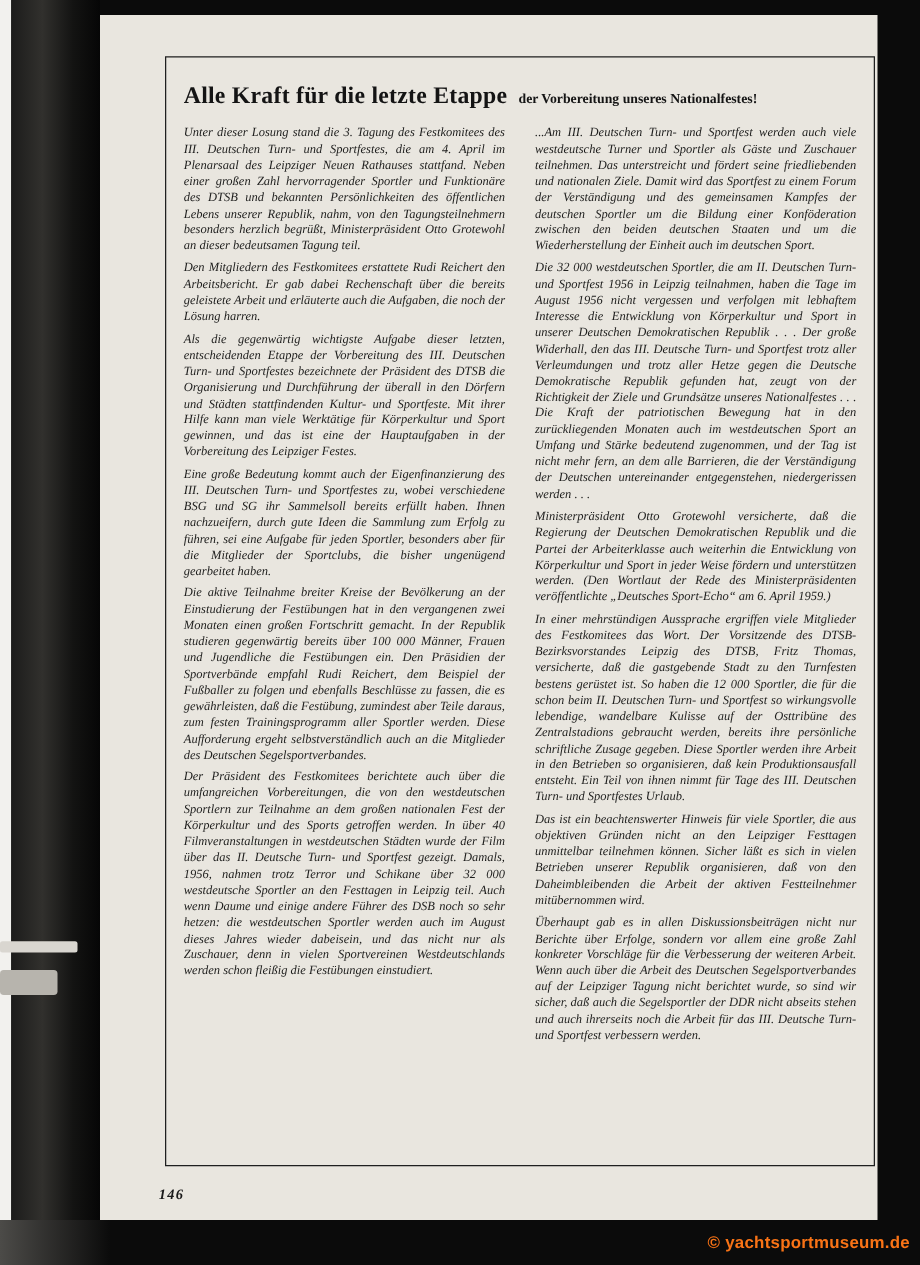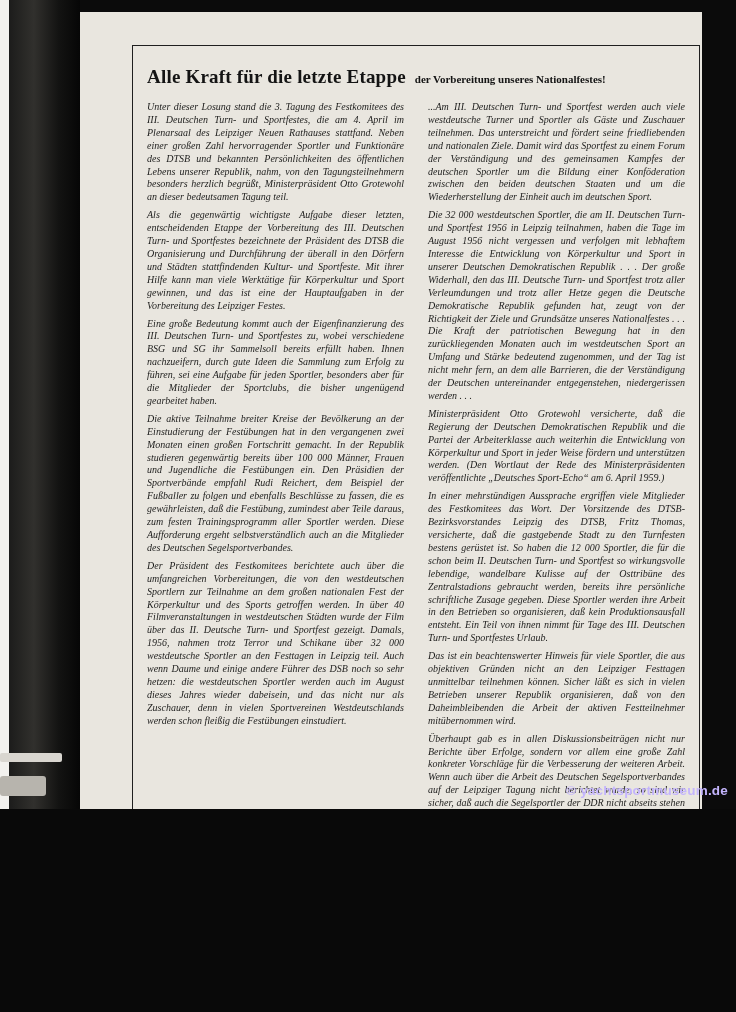--- a/index.html
+++ b/index.html
@@ -1,18 +1,18 @@
 <!DOCTYPE html>
 <html lang="de"><head>
 <meta charset="utf-8">
 <style>
   * { margin:0; padding:0; box-sizing:border-box; }
   html,body { background:#090909; }
   body { font-family:"Liberation Serif", serif; }
-  .canvas { position:relative; width:736px; height:809px; background:#0b0b0b; overflow:hidden; margin:0 auto; }
+  .canvas { position:relative; width:736px; height:1012px; background:#0b0b0b; overflow:hidden; margin:0 auto; }
   .edge-sliver { position:absolute; left:0; top:0; width:9px; height:976px; background:#f2f1ee; }
   .spine { position:absolute; left:9px; top:0; width:71px; height:976px;
            background:linear-gradient(90deg,#1c1c1b 0%, #31302d 35%, #131312 70%, #060606 100%); }
   .artifact-1 { position:absolute; left:0; top:753px; width:62px; height:9px; background:#d9d6d0; border-radius:2px; }
   .artifact-2 { position:absolute; left:0; top:776px; width:46px; height:20px; background:#b7b4ad; border-radius:3px; }
   .artifact-3 { position:absolute; left:0; top:976px; width:88px; height:36px;
                 background:linear-gradient(90deg,#4c4b48,#0b0b0b); }
   .page { position:absolute; left:80px; top:12px; width:622px; height:964px; background:#e9e6df; }
   .article-frame { position:absolute; left:52px; top:33px; width:568px; height:888px; border:1.5px solid #1f1f1f; }
   .title-row { display:flex; align-items:baseline; gap:9px; padding:20px 14px 0 14px; white-space:nowrap; }
@@ -20,21 +20,21 @@
   .subtitle { font-family:"Liberation Serif", serif; font-weight:bold; font-size:11px; color:#141414;text-align:right; }
   .columns { display:flex; gap:24px; padding:13px 14px 0 14px; }
   .col { width:264px; }
   .para { font-style:italic; font-size:10px; line-height:12.9px; color:#1d1d1c;
           margin-bottom:5px; text-align:justify; hyphens:auto; }
   .signature { font-style:italic; font-size:10px; line-height:12.9px; color:#1d1d1c;
                text-align:right; margin-top:-17.9px; padding-right:2px; }
   .page-number { position:absolute; left:47px; top:938px; font-family:"Liberation Serif", serif;
                  font-weight:bold; font-size:11.5px; letter-spacing:1px; color:#1a1a1a;font-style:italic; }
   .watermark { position:absolute; right:8px; bottom:11px; font-family:"Liberation Sans", sans-serif;
-               font-weight:bold; font-size:13.5px; color:#c4b5fd; letter-spacing:0.2px; }
+               font-weight:bold; font-size:13.5px; color:#f97316; letter-spacing:0.2px; }
 </style>
 </head>
 <body>
 
 <div class="canvas">
 
   <div class="edge-sliver"></div>
   <div class="spine"></div>
   <div class="artifact-1"></div>
   <div class="artifact-2"></div>
@@ -45,20 +45,21 @@
     <div class="article-frame">
 
       <div class="title-row">
         <span class="title">Alle Kraft für die letzte Etappe</span>
         <span class="subtitle">der Vorbereitung unseres Nationalfestes!</span>
       </div>
 
       <div class="columns">
         <div class="col">
             <p class="para">Unter dieser Losung stand die 3. Tagung des Festkomitees des III. Deutschen Turn- und Sportfestes, die am 4. April im Plenarsaal des Leipziger Neuen Rathauses stattfand. Neben einer großen Zahl hervorragender Sportler und Funktionäre des DTSB und bekannten Persönlichkeiten des öffentlichen Lebens unserer Republik, nahm, von den Tagungsteilnehmern besonders herzlich begrüßt, Ministerpräsident Otto Grotewohl an dieser bedeutsamen Tagung teil.</p>
+            <p class="para">Den Mitgliedern des Festkomitees erstattete Rudi Reichert den Arbeitsbericht. Er gab dabei Rechenschaft über die bereits geleistete Arbeit und erläuterte auch die Aufgaben, die noch der Lösung harren.</p>
             <p class="para">Als die gegenwärtig wichtigste Aufgabe dieser letzten, entscheidenden Etappe der Vorbereitung des III. Deutschen Turn- und Sportfestes bezeichnete der Präsident des DTSB die Organisierung und Durchführung der überall in den Dörfern und Städten stattfindenden Kultur- und Sportfeste. Mit ihrer Hilfe kann man viele Werktätige für Körperkultur und Sport gewinnen, und das ist eine der Hauptaufgaben in der Vorbereitung des Leipziger Festes.</p>
             <p class="para">Eine große Bedeutung kommt auch der Eigenfinanzierung des III. Deutschen Turn- und Sportfestes zu, wobei verschiedene BSG und SG ihr Sammelsoll bereits erfüllt haben. Ihnen nachzueifern, durch gute Ideen die Sammlung zum Erfolg zu führen, sei eine Aufgabe für jeden Sportler, besonders aber für die Mitglieder der Sportclubs, die bisher ungenügend gearbeitet haben.</p>
             <p class="para">Die aktive Teilnahme breiter Kreise der Bevölkerung an der Einstudierung der Festübungen hat in den vergangenen zwei Monaten einen großen Fortschritt gemacht. In der Republik studieren gegenwärtig bereits über 100 000 Männer, Frauen und Jugendliche die Festübungen ein. Den Präsidien der Sportverbände empfahl Rudi Reichert, dem Beispiel der Fußballer zu folgen und ebenfalls Beschlüsse zu fassen, die es gewährleisten, daß die Festübung, zumindest aber Teile daraus, zum festen Trainingsprogramm aller Sportler werden. Diese Aufforderung ergeht selbstverständlich auch an die Mitglieder des Deutschen Segelsportverbandes.</p>
             <p class="para">Der Präsident des Festkomitees berichtete auch über die umfangreichen Vorbereitungen, die von den westdeutschen Sportlern zur Teilnahme an dem großen nationalen Fest der Körperkultur und des Sports getroffen werden. In über 40 Filmveranstaltungen in westdeutschen Städten wurde der Film über das II. Deutsche Turn- und Sportfest gezeigt. Damals, 1956, nahmen trotz Terror und Schikane über 32 000 westdeutsche Sportler an den Festtagen in Leipzig teil. Auch wenn Daume und einige andere Führer des DSB noch so sehr hetzen: die westdeutschen Sportler werden auch im August dieses Jahres wieder dabeisein, und das nicht nur als Zuschauer, denn in vielen Sportvereinen Westdeutschlands werden schon fleißig die Festübungen einstudiert.</p>
           </div>
         <div class="col">
           <div>
               <p class="para">...Am III. Deutschen Turn- und Sportfest werden auch viele westdeutsche Turner und Sportler als Gäste und Zuschauer teilnehmen. Das unterstreicht und fördert seine friedliebenden und nationalen Ziele. Damit wird das Sportfest zu einem Forum der Verständigung und des gemeinsamen Kampfes der deutschen Sportler um die Bildung einer Konföderation zwischen den beiden deutschen Staaten und um die Wiederherstellung der Einheit auch im deutschen Sport.</p>
               <p class="para">Die 32 000 westdeutschen Sportler, die am II. Deutschen Turn- und Sportfest 1956 in Leipzig teilnahmen, haben die Tage im August 1956 nicht vergessen und verfolgen mit lebhaftem Interesse die Entwicklung von Körperkultur und Sport in unserer Deutschen Demokratischen Republik . . . Der große Widerhall, den das III. Deutsche Turn- und Sportfest trotz aller Verleumdungen und trotz aller Hetze gegen die Deutsche Demokratische Republik gefunden hat, zeugt von der Richtigkeit der Ziele und Grundsätze unseres Nationalfestes . . . Die Kraft der patriotischen Bewegung hat in den zurückliegenden Monaten auch im westdeutschen Sport an Umfang und Stärke bedeutend zugenommen, und der Tag ist nicht mehr fern, an dem alle Barrieren, die der Verständigung der Deutschen untereinander entgegenstehen, niedergerissen werden . . .</p>
               <p class="para">Ministerpräsident Otto Grotewohl versicherte, daß die Regierung der Deutschen Demokratischen Republik und die Partei der Arbeiterklasse auch weiterhin die Entwicklung von Körperkultur und Sport in jeder Weise fördern und unterstützen werden. (Den Wortlaut der Rede des Ministerpräsidenten veröffentlichte „Deutsches Sport-Echo“ am 6. April 1959.)</p>

